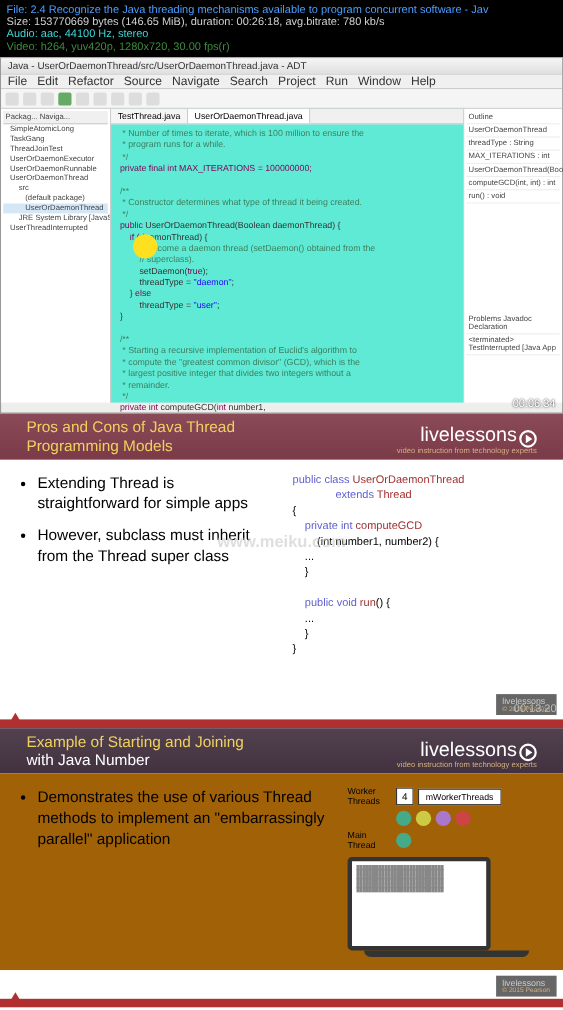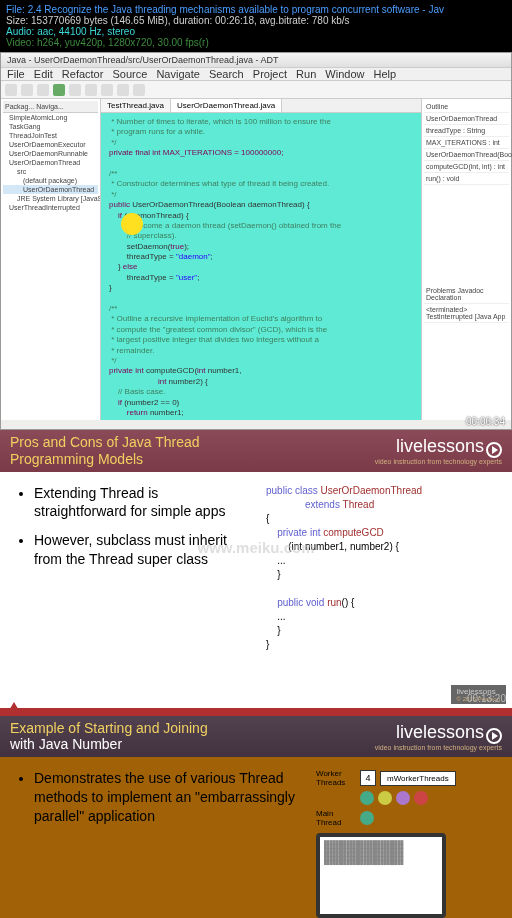--- a/index.html
+++ b/index.html
@@ -2,21 +2,21 @@
 <html><head>
 <meta charset="utf-8">
 <style>
 *{margin:0;padding:0;box-sizing:border-box;font-family:Arial,sans-serif}
 body{width:512px;background:#fff}
 .terminal{background:#000;padding:4px 6px;font-family:monospace;font-size:10px}
 .t-blue{color:#4a9eff}
 .t-white{color:#d0d0d0}
 .t-cyan{color:#3dd8d8}
 .t-green{color:#3d8b3d}
-.ide{background:#eeeeec;height:378px;position:relative;border:1px solid #999;font-size:9px}
+.ide{background:#eeeeec;height:324px;position:relative;border:1px solid #999;font-size:9px}
 .ide-title{background:linear-gradient(#f5f5f5,#e0e0e0);padding:2px 6px;font-size:9px;color:#333;border-bottom:1px solid #ccc}
 .ide-menu{background:#f0f0f0;padding:0 6px;font-size:11px;color:#333;border-bottom:1px solid #ccc}
 .ide-menu span{margin-right:6px}
 .ide-toolbar{background:#f5f5f5;height:18px;border-bottom:1px solid #ccc;display:flex;align-items:center;padding:0 4px;gap:4px}
 .tb-ico{width:12px;height:12px;background:#ddd;border-radius:2px}
 .tb-ico.g{background:#6a6}
 .ide-body{display:flex;height:calc(100% - 55px)}
 .ide-left{width:100px;border-right:1px solid #ccc;background:#fff;padding:2px;font-size:8px;color:#444;overflow:hidden}
 .ide-left .tab{background:#f0f0f0;padding:2px;border-bottom:1px solid #ccc;font-size:7px}
 .tree-item{padding:1px 0 1px 6px;white-space:nowrap;font-size:7px}
@@ -29,21 +29,21 @@
 .ide-tab.act{background:#fff}
 .code{padding:4px 8px;font-family:monospace;font-size:8px;line-height:1.3;color:#333;position:relative}
 .code .kw{color:#7f0055;font-weight:normal}
 .code .cm{color:#3f7f5f}
 .code .str{color:#2a00ff}
 .code .cur{position:absolute;left:20px;top:100px;width:22px;height:22px;background:#ffe020;border-radius:50%}
 .ide-right{width:90px;border-left:1px solid #ccc;background:#fff;padding:2px;font-size:7px;color:#444}
 .ide-right .sec{padding:2px;border-bottom:1px solid #eee}
 .ts1{position:absolute;right:6px;bottom:2px;color:#fff;font-size:10px;text-shadow:0 0 2px #000;z-index:5}
 .slide{position:relative}
-.slide-hdr{background:linear-gradient(#8a4a58,#7a3a48);padding:4px 10px;color:#fff;display:flex;justify-content:space-between;align-items:center}
+.slide-hdr{background:linear-gradient(#8a4a58,#7a3a48);padding:4px 24px;color:#fff;display:flex;justify-content:space-between;align-items:flex-end}
 .slide-hdr.dark{background:linear-gradient(#524250,#423240)}
 .slide-ttl{font-size:14px;line-height:1.2;max-width:60%}
 .slide-ttl .y{color:#f0d060}
 .ll-brand{text-align:right;font-size:9px}
 .ll-brand .big{font-size:18px;font-weight:300}
 .ll-brand .play{display:inline-block;width:16px;height:16px;border:2px solid #fff;border-radius:50%;position:relative;vertical-align:middle;margin-left:2px}
 .ll-brand .play:after{content:'';position:absolute;left:4px;top:2px;border-left:6px solid #fff;border-top:4px solid transparent;border-bottom:4px solid transparent}
 .ll-brand .sub{color:#d0b080;font-size:7px}
 .mini-brand{position:absolute;top:-20px;right:6px;background:rgba(0,0,0,0.6);padding:2px 6px;font-size:8px;color:#ccc}
 .mini-brand .p{color:#d0b080;font-size:6px}
@@ -141,21 +141,21 @@
         <div>&nbsp;&nbsp;&nbsp;&nbsp;<span class="kw">if</span> <span>(daemonThread) {</span></div>
         <div class="cm">&nbsp;&nbsp;&nbsp;&nbsp;&nbsp;&nbsp;&nbsp;&nbsp;<span>// Become a daemon thread (setDaemon() obtained from the</span></div>
         <div class="cm">&nbsp;&nbsp;&nbsp;&nbsp;&nbsp;&nbsp;&nbsp;&nbsp;<span>// superclass).</span></div>
         <div>&nbsp;&nbsp;&nbsp;&nbsp;&nbsp;&nbsp;&nbsp;&nbsp;<span>setDaemon(</span><span class="kw">true</span><span>);</span></div>
         <div>&nbsp;&nbsp;&nbsp;&nbsp;&nbsp;&nbsp;&nbsp;&nbsp;<span>threadType = </span><span class="str">"daemon"</span><span>;</span></div>
         <div>&nbsp;&nbsp;&nbsp;&nbsp;<span>} </span><span class="kw">else</span></div>
         <div>&nbsp;&nbsp;&nbsp;&nbsp;&nbsp;&nbsp;&nbsp;&nbsp;<span>threadType = </span><span class="str">"user"</span><span>;</span></div>
         <div>}</div>
         <div>&nbsp;</div>
         <div class="cm">/**</div>
-        <div class="cm">&nbsp;<span>* Outline a recursive implementation of Euclid's algorithm to</span></div>
+        <div class="cm">&nbsp;<span>* Starting a recursive implementation of Euclid's algorithm to</span></div>
         <div class="cm">&nbsp;<span>* compute the "greatest common divisor" (GCD), which is the</span></div>
         <div class="cm">&nbsp;<span>* largest positive integer that divides two integers without a</span></div>
         <div class="cm">&nbsp;<span>* remainder.</span></div>
         <div class="cm">&nbsp;<span>*/</span></div>
         <div><span class="kw">private int</span> <span>computeGCD(</span><span class="kw">int</span> <span>number1,</span></div>
         <div>&nbsp;&nbsp;&nbsp;&nbsp;&nbsp;&nbsp;&nbsp;&nbsp;&nbsp;&nbsp;&nbsp;&nbsp;&nbsp;&nbsp;&nbsp;&nbsp;&nbsp;&nbsp;&nbsp;&nbsp;&nbsp;&nbsp;<span class="kw">int</span> <span>number2) {</span></div>
         <div class="cm">&nbsp;&nbsp;&nbsp;&nbsp;<span>// Basis case.</span></div>
         <div>&nbsp;&nbsp;&nbsp;&nbsp;<span class="kw">if</span> <span>(number2 == 0)</span></div>
         <div>&nbsp;&nbsp;&nbsp;&nbsp;&nbsp;&nbsp;&nbsp;&nbsp;<span class="kw">return</span> <span>number1;</span></div>
       </div>

